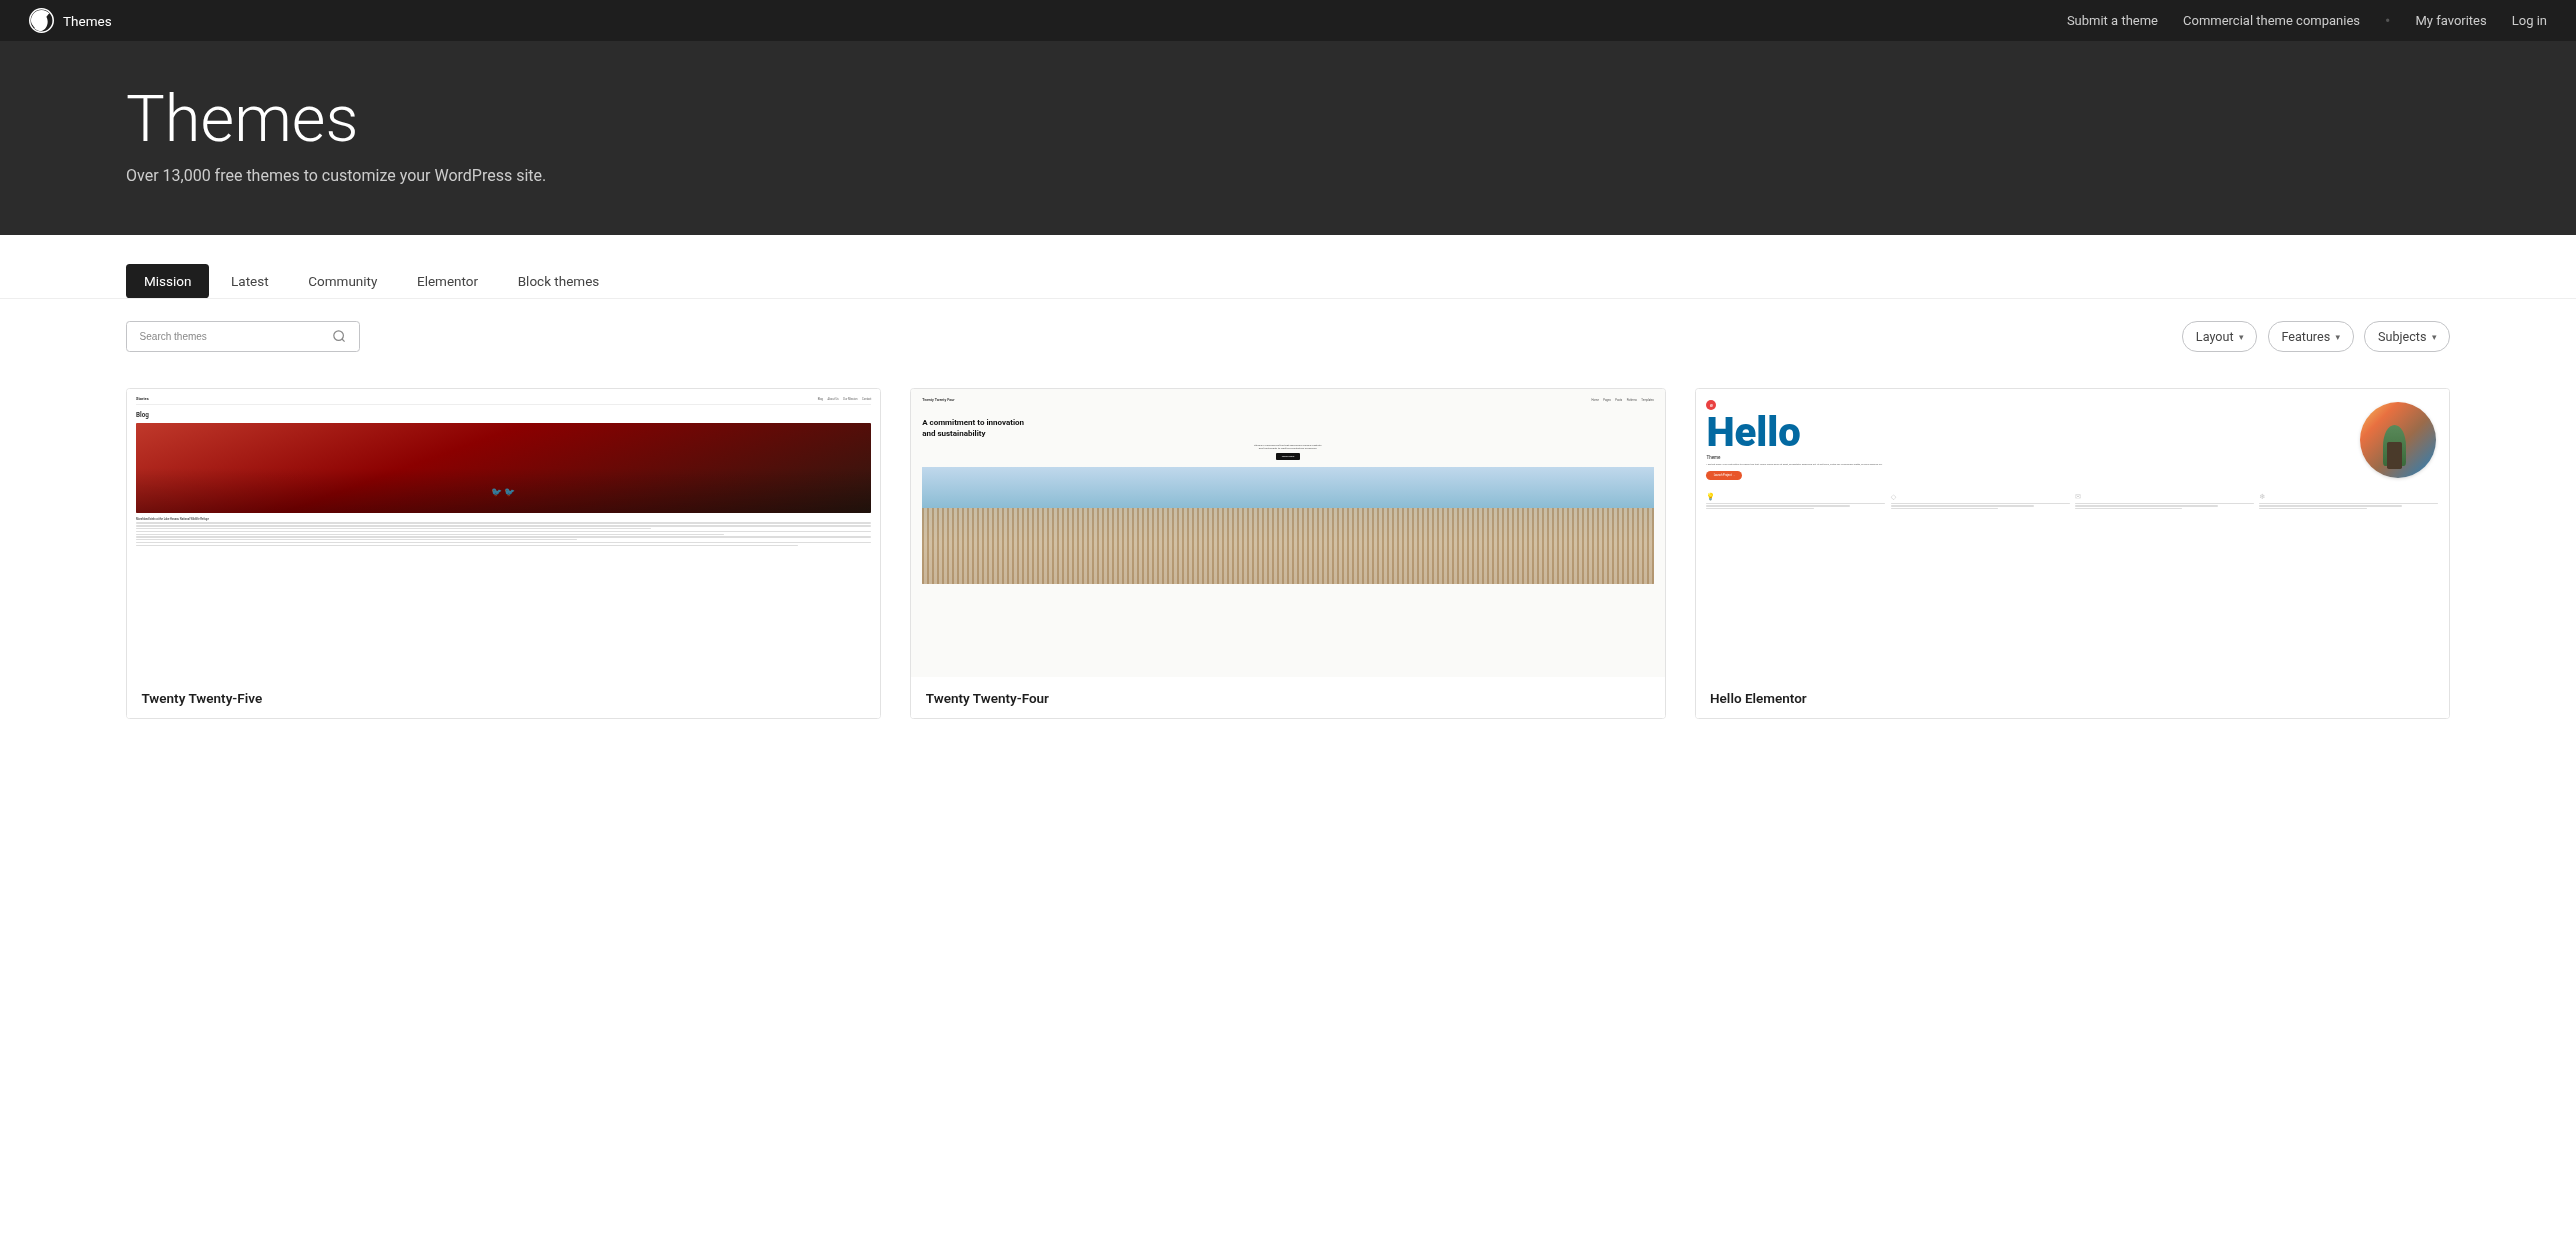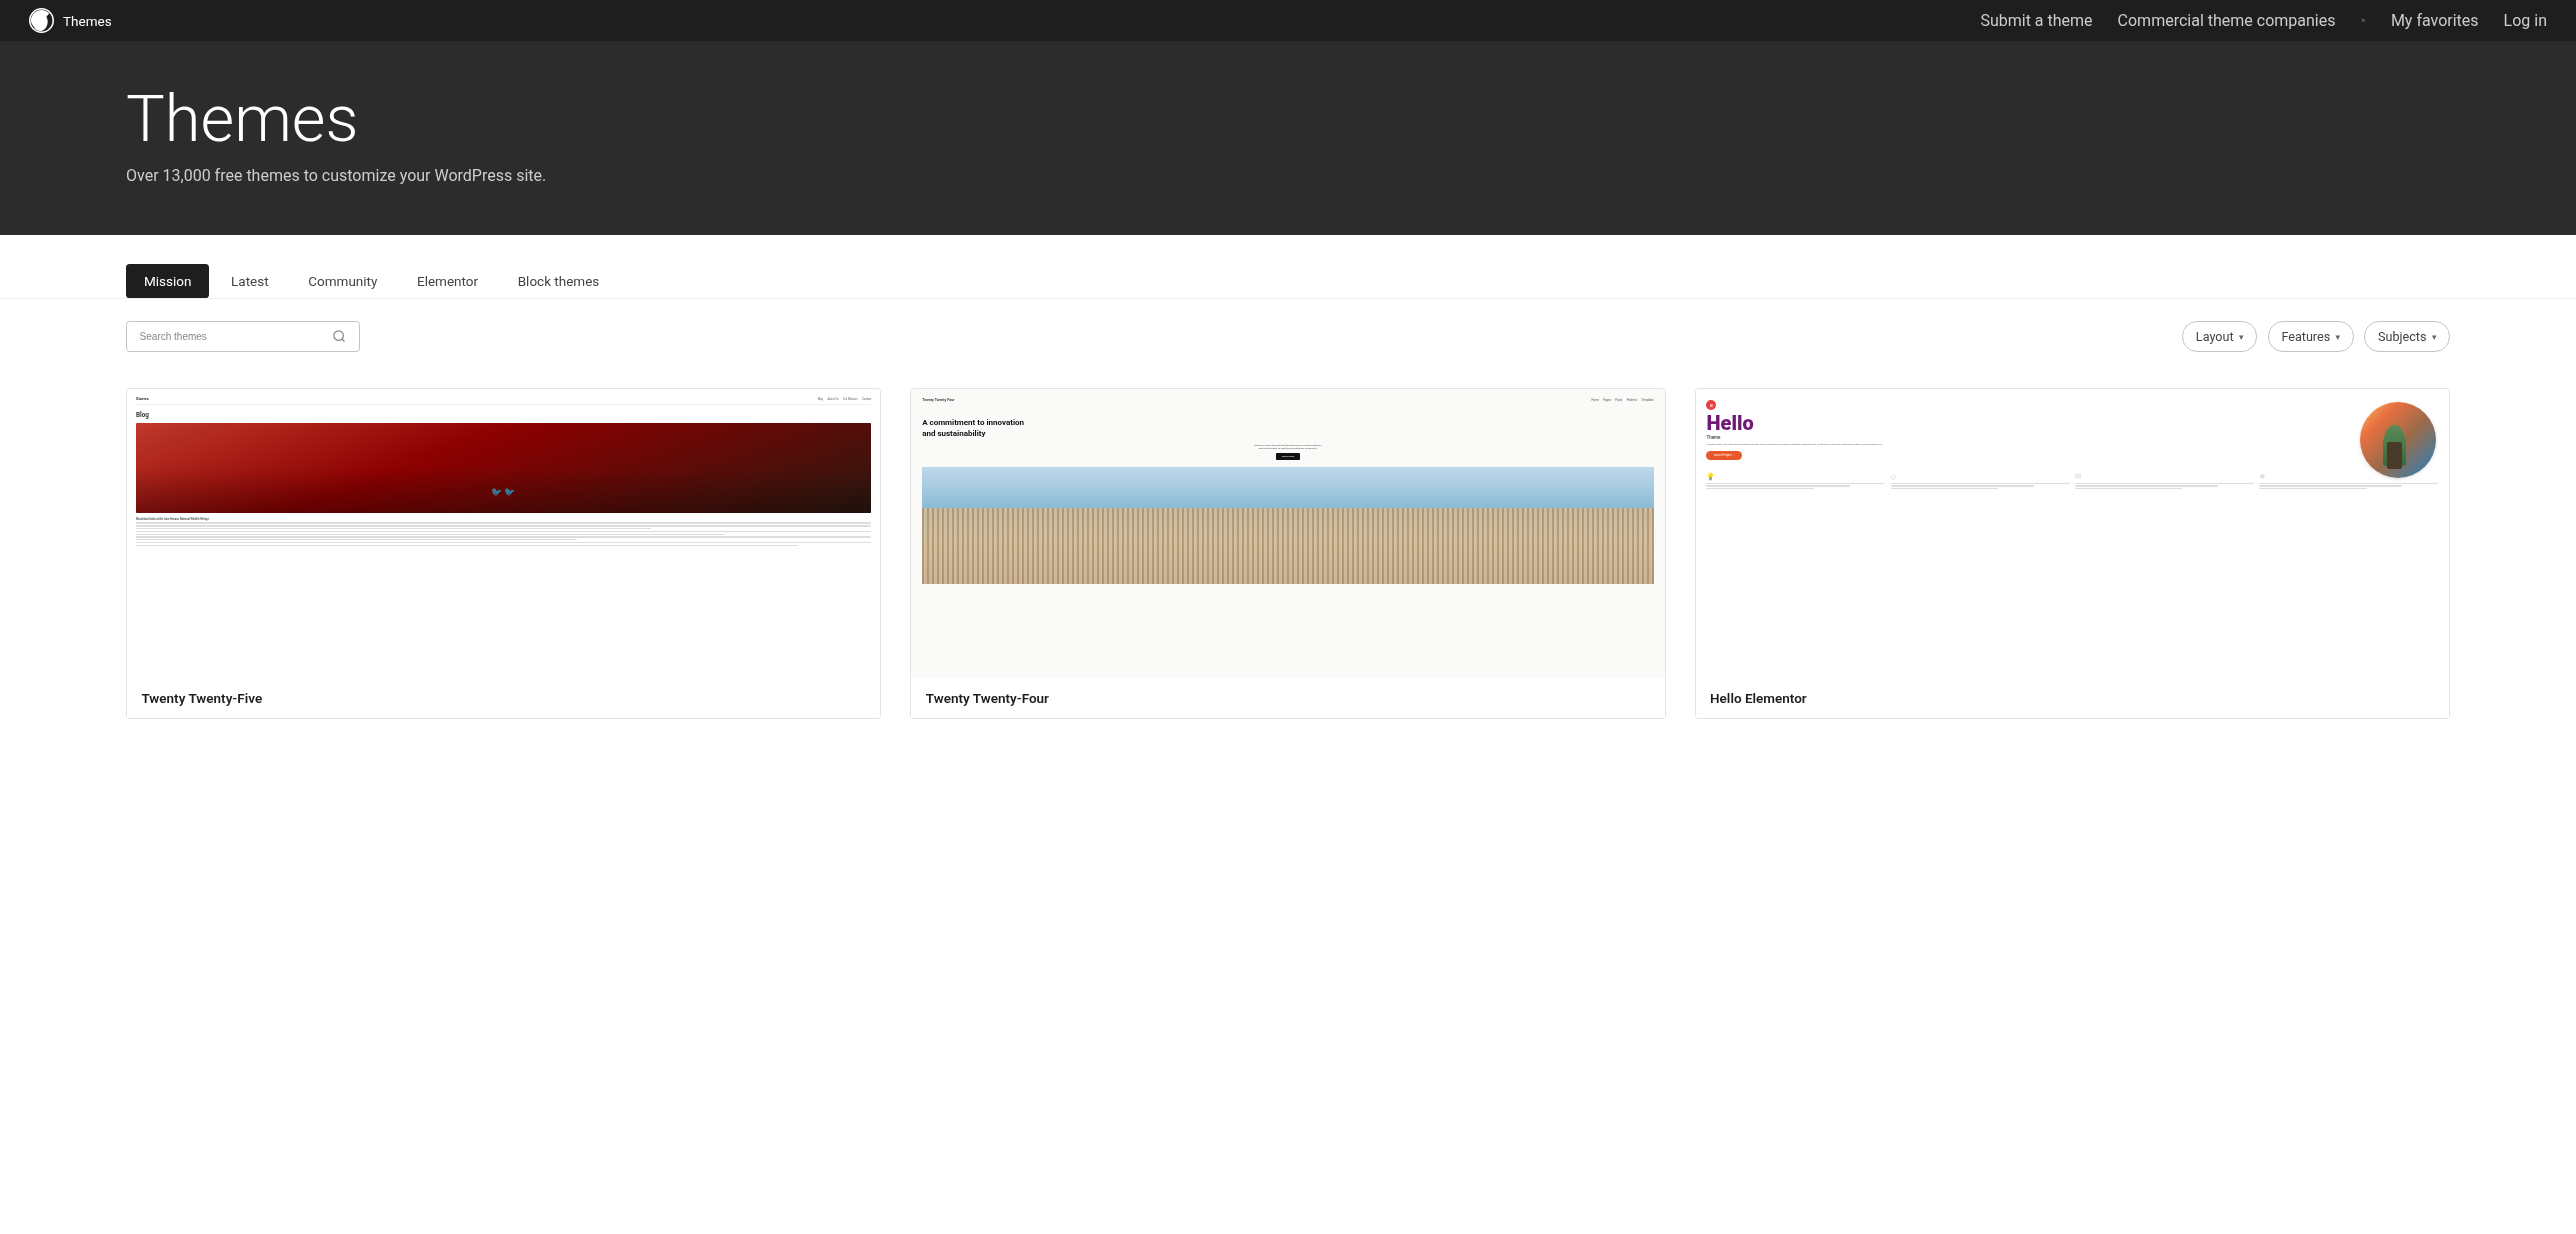--- a/index.html
+++ b/index.html
@@ -30,21 +30,21 @@
     }
     .top-nav-spacer { flex: 1; }
     .top-nav-links {
       display: flex;
       align-items: center;
       gap: 25px;
     }
     .top-nav-links a {
       color: #ccc;
       text-decoration: none;
-      font-size: 16px;
+      font-size: 13px;
     }
     .top-nav-dot {
       color: #555;
       font-size: 16px;
     }
 
     
     .hero {
       background: #2c2c2c;
       padding: 43px 126px 50px;
@@ -313,21 +313,21 @@
         </div>
       </div>
     </div>
     <div class="theme-title">Twenty Twenty-Four</div>
   </div>
 
   <div class="theme-card">
     <div class="theme-preview">
       <div style="background:#fff; padding:10.8px; height:100%; position:relative; font-size:3.2px; color:#333;">
         <div style="display:inline-flex; align-items:center; justify-content:center; width:10px; height:10px; background:#e94040; border-radius:50%; color:#fff; font-size:5.4px; margin-bottom:2.7px;">e</div>
-        <div style="font-size:20px; font-weight:900; line-height:1; color:#701a75; margin-bottom:1.8px;">Hello</div>
+        <div style="font-size:40px; font-weight:900; line-height:1; color:#0369a1; margin-bottom:1.8px;">Hello</div>
         <div style="font-size:4.5px; color:#444; margin-bottom:3.6px; font-weight:500;">Theme</div>
         <div style="font-size:2.3px; color:#666; line-height:1.5; margin-bottom:4.5px; max-width:55%;">
           I am text block. Click edit button to change this text. Lorem ipsum dolor sit amet, consectetur adipiscing elit. Ut elit tellus, luctus nec ullamcorper mattis, pulvinar dapibus leo.
         </div>
         <div style="display:inline-block; background:#e8562a; color:#fff; font-size:2.7px; padding:2.3px 7.2px; border-radius:9px; margin-bottom:9px;">Launch Project →</div>
         <div style="display:flex; gap:5.4px; margin-top:3.6px;">
           <div style="flex:1; font-size:2.2px; color:#777;">
             <div style="font-size:7.2px; color:#ccc; margin-bottom:1.8px;">💡</div>
             <div style="height:1.4px; background:#ddd; margin-bottom:0.9px; border-radius:0.9px;"></div>
             <div style="height:1.4px; background:#ddd; margin-bottom:0.9px; border-radius:0.9px; width:80%;"></div>

